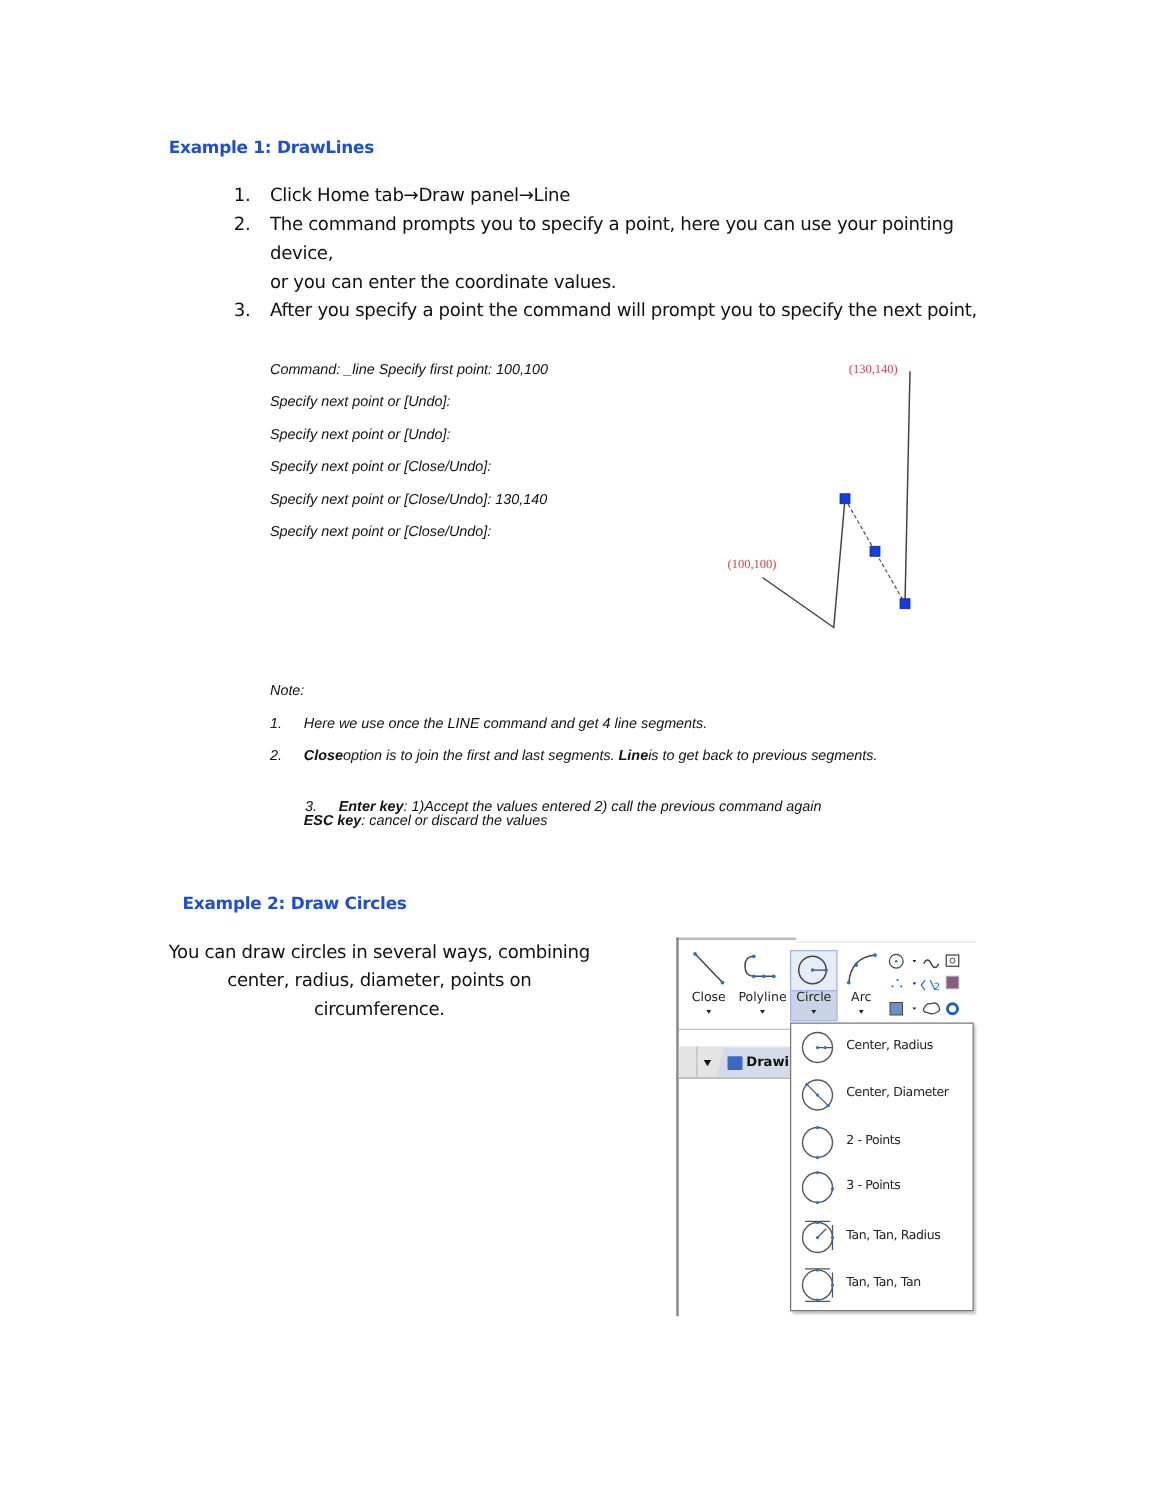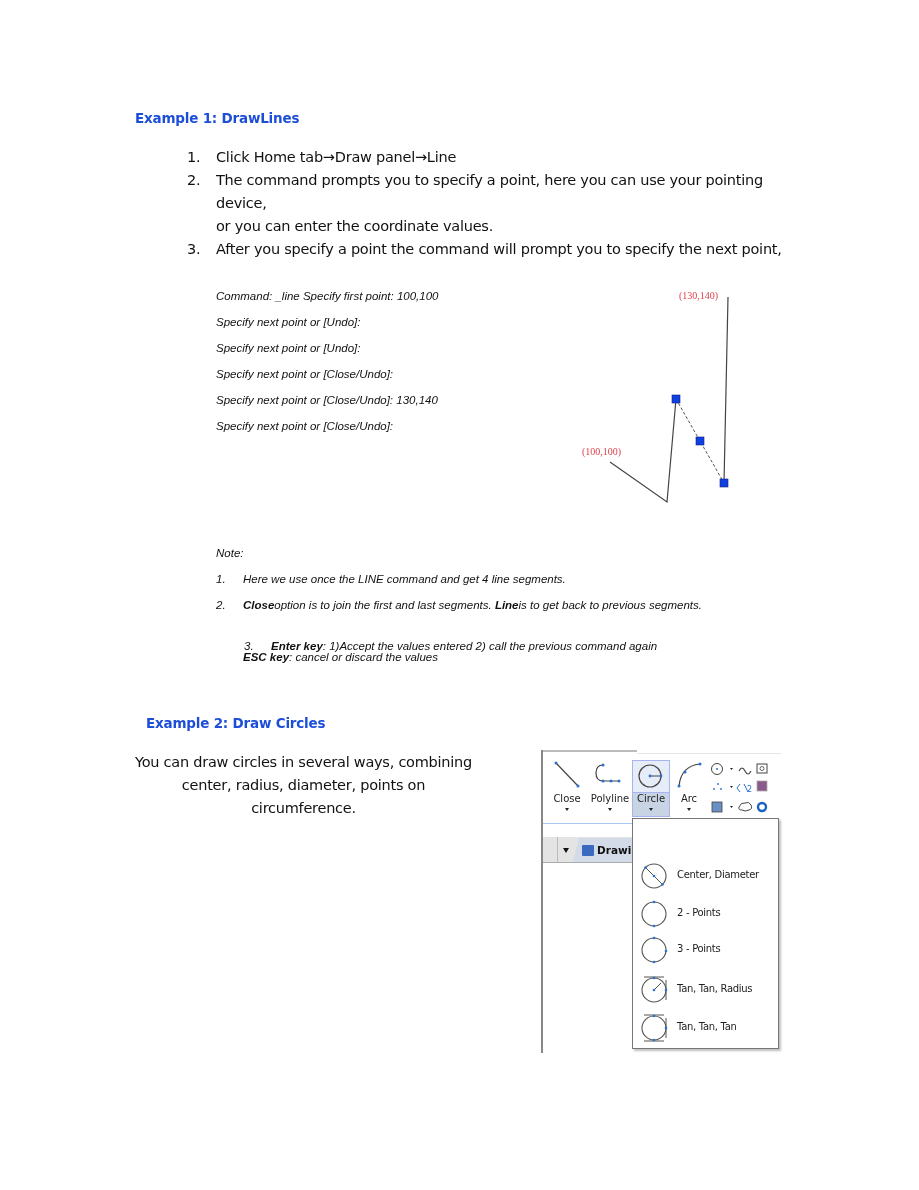--- a/index.html
+++ b/index.html
@@ -165,20 +165,29 @@
     <text x="38" y="30" font-size="8" fill="#2a70d0" font-family="DejaVu Sans, sans-serif">2</text>
     <rect x="48" y="19" width="10" height="10" fill="#8a5a8a" stroke="#aaa" stroke-width="0.8"></rect>
     <rect x="3" y="40" width="10" height="10" fill="#6a90c8" stroke="#444" stroke-width="0.8"></rect>
     <path d="M21 44 l3 0 l-1.5 2 z" fill="#222"></path>
     <path d="M30 45 q2 -5 6 -4 q4 -2 6 2 q2 4 -2 5 q-4 2 -7 0 q-4 0 -3 -3 z" fill="none" stroke="#444" stroke-width="1"></path>
     <circle cx="53" cy="45" r="4" fill="none" stroke="#1a60c0" stroke-width="2.4"></circle>
   </svg>
 </div>
 
 <div class="menu">
+  <div class="menu-item" style="top:0px;">
+    <svg width="30" height="30">
+      <circle cx="15" cy="15" r="12" fill="none" stroke="#555" stroke-width="1.1"></circle>
+      <line x1="15" y1="15" x2="27" y2="15" stroke="#555" stroke-width="1"></line>
+      <circle cx="15" cy="15" r="1.3" fill="#2a70d0"></circle>
+        <circle cx="21" cy="15" r="1.3" fill="#2a70d0"></circle>
+    </svg>
+    <span class="lbl">Center, Radius</span>
+  </div>
   <div class="menu-item" style="top:38px;">
     <svg width="30" height="30">
       <circle cx="15" cy="15" r="12" fill="none" stroke="#555" stroke-width="1.1"></circle>
       <line x1="6.5" y1="6.5" x2="23.5" y2="23.5" stroke="#555" stroke-width="1"></line>
       <circle cx="6.5" cy="6.5" r="1.3" fill="#2a70d0"></circle>
         <circle cx="15" cy="15" r="1.3" fill="#2a70d0"></circle>
         <circle cx="23.5" cy="23.5" r="1.3" fill="#2a70d0"></circle>
     </svg>
     <span class="lbl">Center, Diameter</span>
   </div>

